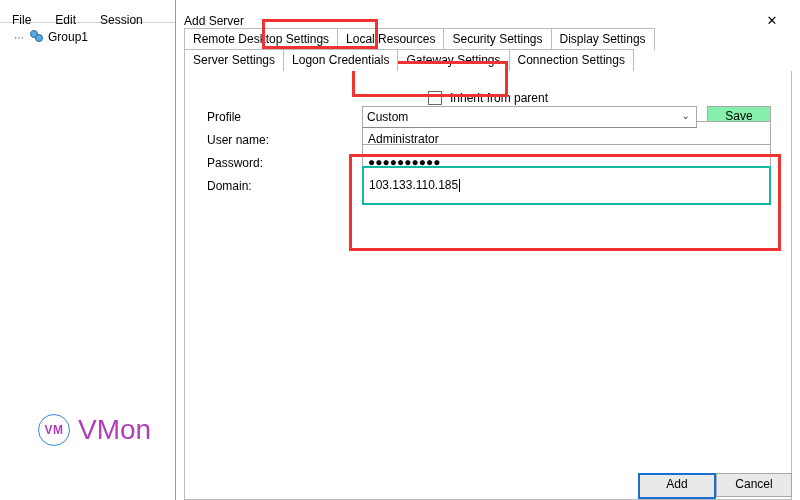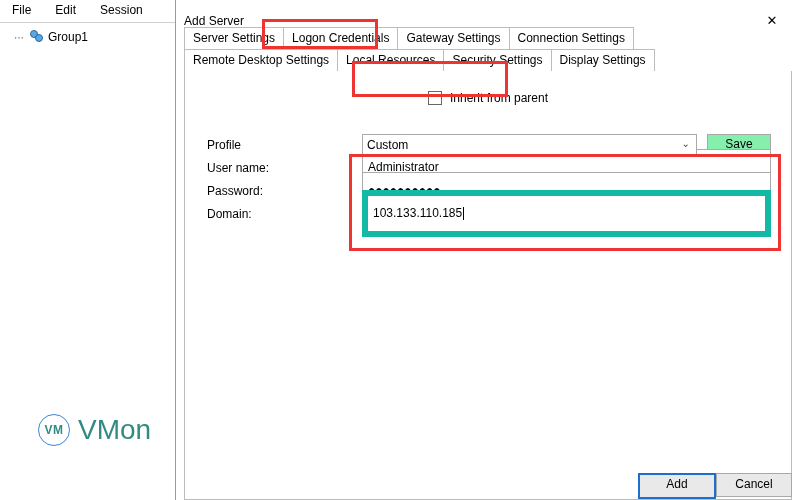--- a/index.html
+++ b/index.html
@@ -1,17 +1,17 @@
 <!DOCTYPE html>
 <html><head>
 <meta charset="utf-8">
 <style>
   html,body{margin:0;padding:0;width:800px;height:500px;font-family:"Segoe UI",Tahoma,sans-serif;font-size:12px;background:#fff;color:#000;overflow:hidden}
   .menubar{height:22px;display:flex;border-bottom:1px solid #d0d0d0}
-  .menubar .mitem{padding:3px 12px;cursor:default}
+  .menubar .mitem{padding:13px 12px;cursor:default}
   .sidebar{position:absolute;left:0;top:22px;bottom:0;width:175px;border-right:1px solid #c8c8c8}
   .tree-item{display:flex;align-items:center;padding:4px 14px;margin-top:4px;gap:4px}
   .expand-icon{font-size:10px;color:#555;margin-right:2px}
   .grp-icon{width:14px;height:14px;display:inline-block;position:relative}
   .grp-icon::before{content:"";position:absolute;width:6px;height:6px;background:#5aa9e6;border:1px solid #2b6aa0;border-radius:50%;left:0;top:0}
   .grp-icon::after{content:"";position:absolute;width:6px;height:6px;background:#5aa9e6;border:1px solid #2b6aa0;border-radius:50%;left:5px;top:4px}
   .dialog{position:absolute;left:175px;top:0;right:0;bottom:0;border-left:1px solid #999;background:#fff;display:flex;flex-direction:column}
   .dlg-title{height:28px;display:flex;align-items:flex-end;padding:0 8px}
   .dlg-title .ttxt{flex:1;font-size:12px}
   .dlg-close{width:40px;text-align:center;font-size:13px;font-family:Arial;cursor:default}
@@ -19,34 +19,34 @@
   .tabrow{display:flex;position:relative}
   .tab{padding:3px 8px;border:1px solid #bcbcbc;border-bottom:none;background:#fff;margin-right:-1px;line-height:15px;white-space:nowrap;position:relative}
   .row2{margin-top:-1px}
   .tab.active{background:#fff;z-index:3}
   .pane-border{margin:0 8px;border:1px solid #bcbcbc;border-top:none;flex:1;position:relative}
   .pane{position:absolute;inset:0;padding:18px 20px 14px 20px}
   .highlight{position:absolute;border:3px solid #e33;pointer-events:none}
   .hl-tab{top:19px;left:262px;width:110px;height:24px;z-index:10}
   .hl-inherit{top:61px;left:352px;width:150px;height:30px}
   .hl-fields{top:154px;left:349px;width:426px;height:91px}
-  .inherit{display:flex;align-items:flex-start;justify-content:center;gap:8px;margin-top:2px;margin-bottom:28px}
+  .inherit{display:flex;align-items:flex-start;justify-content:center;gap:8px;margin-top:2px;}
   .chk{width:12px;height:12px;border:1px solid #666;display:inline-block}
   .formrow{display:flex;align-items:center;height:23px;margin-bottom:0}
   .formrow .lbl{width:155px;padding-left:2px}
   .selwrap{flex:1;display:flex;align-items:center;height:21px}
   .select{flex:1;height:20px;border:1px solid #aaa;border-bottom:1px solid #888;background:#fff;display:flex;align-items:center;padding:0 4px;position:relative}
   .select .chev{position:absolute;right:6px;top:3px;font-size:10px;color:#444}
   .btn-save{width:62px;height:20px;margin-left:10px;border:1px solid #a8a8a8;background:#86efac;text-align:center;line-height:18px;font-size:12px}
   .tinput{flex:1;height:19px;border:1px solid #aaa;border-bottom:1px solid #888;padding:8px 5px;font-family:inherit;font-size:12px;line-height:19px;outline:none;background:#fff}
-  .tinput.active{border:6px solid #14b8a6}
+  .tinput.active{border:2px solid #14b8a6}
   .btnbar{position:absolute;right:8px;bottom:1px;display:flex;gap:0}
   .btn{width:74px;height:22px;border:1px solid #a8a8a8;background:#e9e9e9;text-align:center;line-height:20px;font-size:12px}
   .btn.primary{border:2px solid #1a6fd1;line-height:18px}
-  .watermark{position:absolute;left:38px;bottom:54px;display:flex;align-items:flex-start;font-size:28px;color:#0f766e;opacity:.85;font-weight:500;z-index:20}
+  .watermark{position:absolute;left:38px;bottom:54px;display:flex;align-items:flex-start;font-size:28px;color:#a21caf;opacity:.85;font-weight:500;z-index:20}
   .wm-logo{width:30px;height:30px;border:1.5px solid #1a6fd1;border-radius:50%;display:flex;align-items:center;justify-content:center;margin-right:8px;font-size:12px;font-weight:700;letter-spacing:.5px}
   .caret{display:inline-block;width:1px;height:13px;background:#000;margin-left:1px;vertical-align:middle}
 </style>
 </head>
 <body>
 
 <div class="menubar">
   <div class="mitem">File</div>
   <div class="mitem">Edit</div>
   <div class="mitem">Session</div>
@@ -60,31 +60,31 @@
   </div>
 </div>
 
 <div class="dialog">
   <div class="dlg-title">
     <span class="ttxt">Add Server</span>
     <span class="dlg-close">✕</span>
   </div>
 
   <div class="tabs">
+    <div class="tabrow">
+      <div class="tab">Remote Desktop Settings</div>
+      <div class="tab">Local Resources</div>
+      <div class="tab">Security Settings</div>
+      <div class="tab">Display Settings</div>
+    </div>
     <div class="tabrow row2">
       <div class="tab">Server Settings</div>
       <div class="tab active">Logon Credentials</div>
       <div class="tab">Gateway Settings</div>
       <div class="tab">Connection Settings</div>
-    </div>
-    <div class="tabrow">
-      <div class="tab">Remote Desktop Settings</div>
-      <div class="tab">Local Resources</div>
-      <div class="tab">Security Settings</div>
-      <div class="tab">Display Settings</div>
     </div>
   </div>
 
   <div class="pane-border">
     <div class="pane">
       <div class="inherit">
         <span class="chk"></span>
         <span>Inherit from parent</span>
       </div>
 

